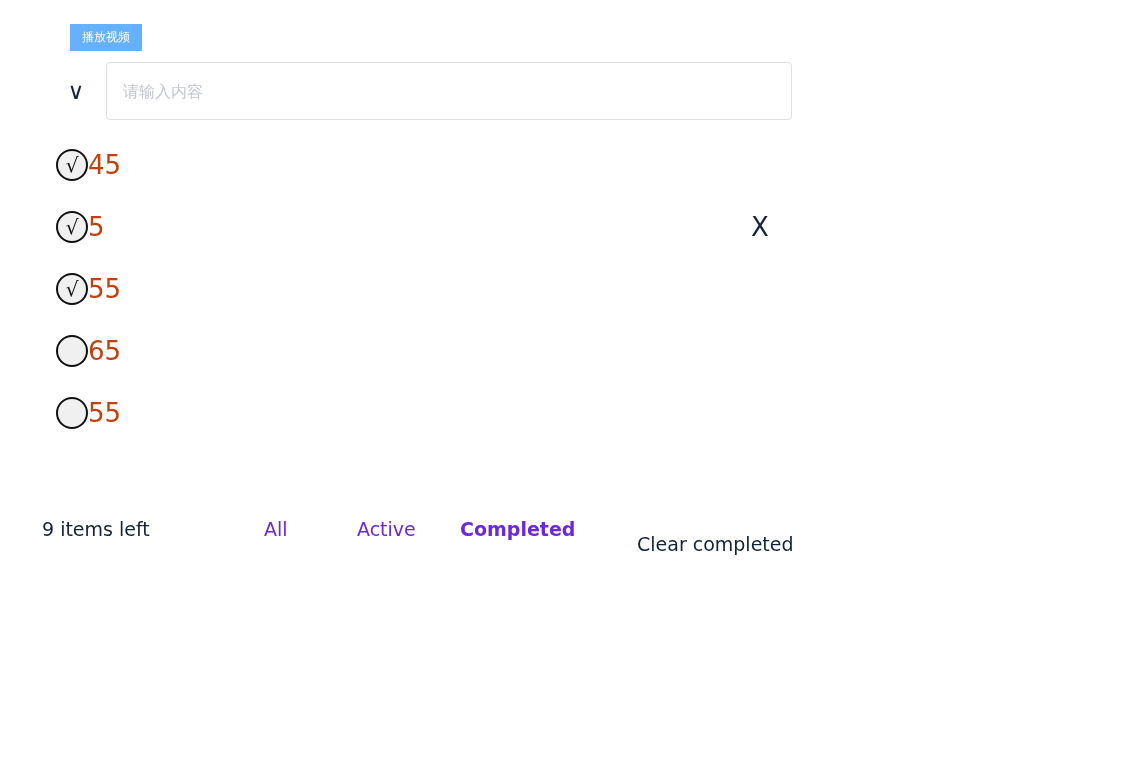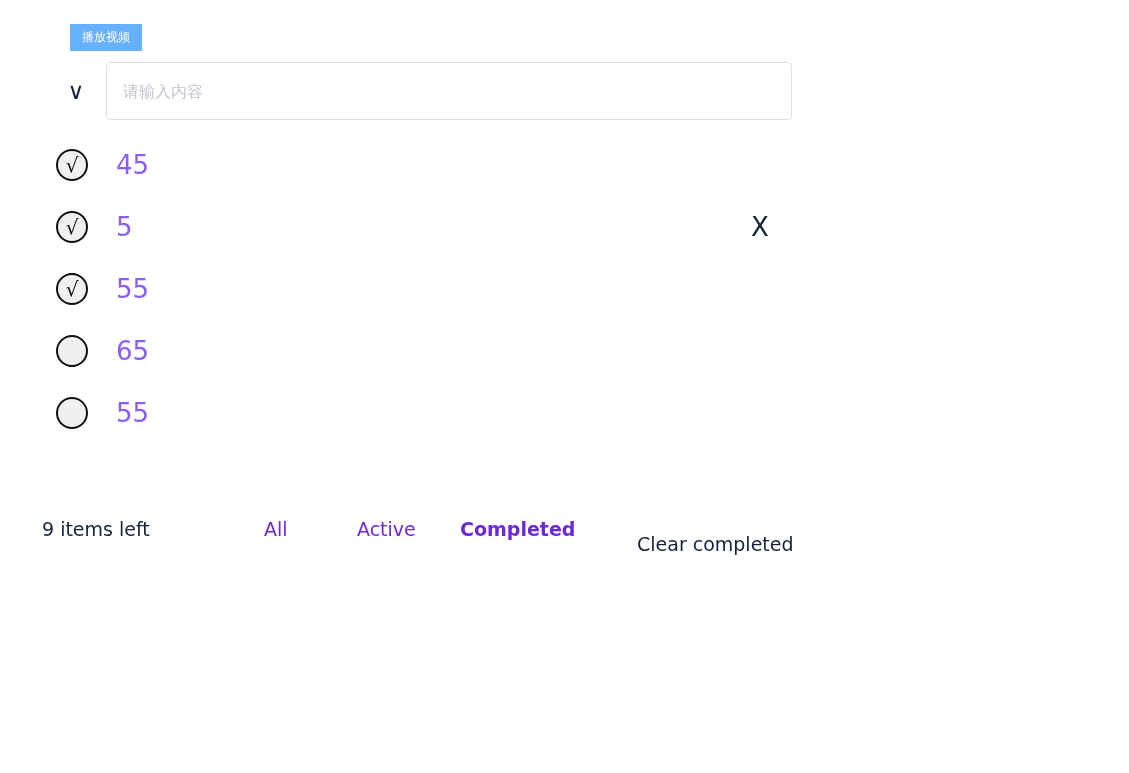--- a/index.html
+++ b/index.html
@@ -111,23 +111,23 @@
     user-select: none;
   }
   .circle-box .tick {
     font-size: 20px;
     line-height: 1;
     color: #111111;
     font-family: "DejaVu Sans", sans-serif;
     margin-top: -1px;
   }
   .todo-label {
-    margin-left: 28px;
+    margin-left: 0;
     font-size: 26px;
-    color: #8b5cf6;
+    color: #c2410c;
     font-family: "DejaVu Sans", "Liberation Sans", sans-serif;
     line-height: 1;
     user-select: none;
   }
   .destroy {
     position: absolute;
     left: 695px;
     top: 50%;
     transform: translateY(-50%);
     font-size: 26px;

